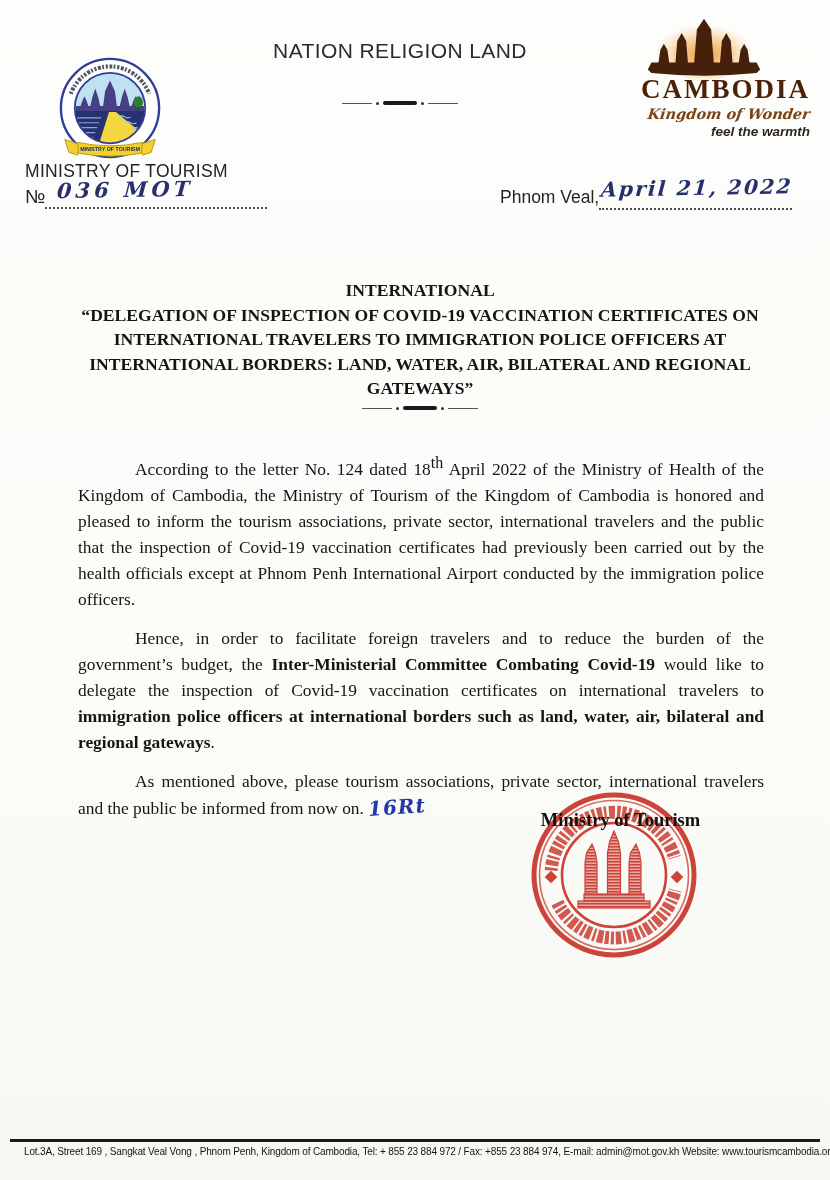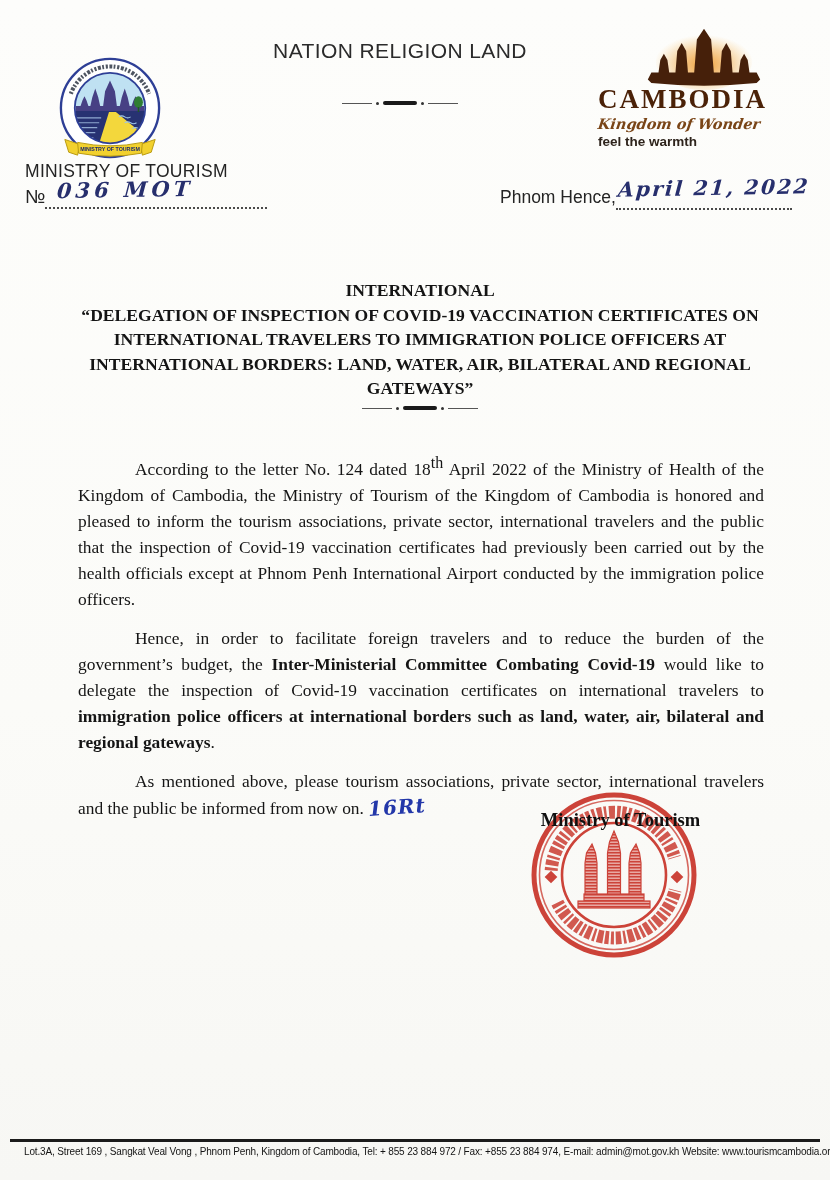--- a/index.html
+++ b/index.html
@@ -14,25 +14,25 @@
   .header .motto{font-family:"Liberation Sans",sans-serif;font-size:21px;letter-spacing:.4px;color:#2b2b2b;margin-top:3px;}
   .orn{display:flex;align-items:center;justify-content:center;gap:4px;}
   .orn .l{width:30px;height:1px;background:#555;}
   .orn .d{width:3px;height:3px;border-radius:50%;background:#333;}
   .orn .c{width:34px;height:4px;background:#1a1a1a;border-radius:2px;}
   .orn1{position:absolute;top:101px;left:180px;width:440px;}
   .orn2{position:absolute;top:406px;left:65px;width:710px;}
   
   .seal{position:absolute;left:56px;top:56px;width:108px;height:108px;}
   
-  .clogo{position:absolute;left:598px;top:26px;width:212px;text-align:left;}
+  .clogo{position:absolute;left:598px;top:16px;width:212px;text-align:right;}
   .clogo .sil{display:block;margin:0 auto;}
   .clogo .cname{font-family:"Liberation Serif",serif;font-size:27px;font-weight:bold;letter-spacing:2px;color:#4b2208;margin-top:-8px;}
   .clogo .ctag{font-family:"DejaVu Serif",serif;font-style:italic;font-size:14.5px;font-weight:bold;color:#7a4517;margin-top:0px;transform:skewX(-8deg);}
-  .clogo .csub{font-family:"Liberation Sans",sans-serif;font-weight:bold;font-size:13.5px;color:#2e241c;margin-top:2px;}
+  .clogo .csub{font-family:"Liberation Sans",sans-serif;font-style:italic;font-weight:bold;font-size:13.5px;color:#2e241c;margin-top:2px;}
   
   .ministry{position:absolute;left:25px;top:161px;font-family:"Liberation Sans",sans-serif;font-size:17.5px;letter-spacing:.3px;color:#242424;}
   .refline{position:absolute;left:25px;top:183px;width:242px;display:flex;align-items:flex-end;}
   .refline .no{font-family:"Liberation Sans",sans-serif;font-size:19px;color:#242424;padding-bottom:1px;}
   .dots{flex:1;border-bottom:2.4px dotted #4a4a4a;height:24px;position:relative;}
   .hand{font-family:"DejaVu Serif",serif;font-style:italic;font-weight:bold;color:#272f6d;transform:skewX(-5deg) rotate(-1deg);}
   .refline .hand{position:absolute;left:12px;top:-6px;font-size:21px;letter-spacing:4px;}
   
   .dateline{position:absolute;left:500px;top:184px;width:292px;display:flex;align-items:flex-end;}
   .dateline .place{font-family:"Liberation Sans",sans-serif;font-size:17.5px;color:#242424;padding-bottom:2px;}
@@ -122,21 +122,21 @@
 
   <div class="ministry">MINISTRY OF TOURISM</div>
   <div class="refline">
     <span class="no">№</span>
     <span class="dots">
       <span class="hand">036 MOT</span>
     </span>
   </div>
 
   <div class="dateline">
-    <span class="place">Phnom Hence,</span>
+    <span class="place">Phnom Veal,</span>
     <span class="dots">
       <span class="hand">April 21, 2022</span>
     </span>
   </div>
 
   <div class="titleblock">
     <div>INTERNATIONAL</div>
     <div>“DELEGATION OF INSPECTION OF COVID-19 VACCINATION CERTIFICATES ON INTERNATIONAL TRAVELERS TO IMMIGRATION POLICE OFFICERS AT INTERNATIONAL BORDERS: LAND, WATER, AIR, BILATERAL AND REGIONAL GATEWAYS”</div>
   </div>
   <div class="orn orn2">

